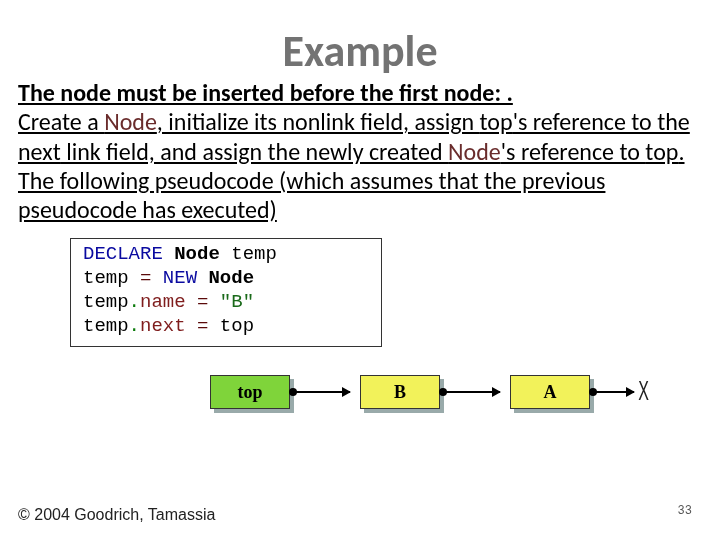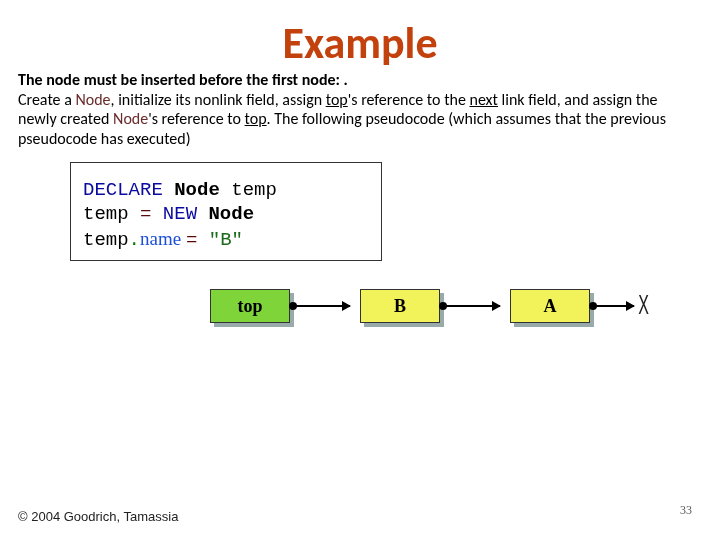--- a/index.html
+++ b/index.html
@@ -9,46 +9,47 @@
     height: 540px;
     font-family: Calibri, Arial, sans-serif;
     background: #fff;
     position: relative;
     overflow: hidden;
   }
   .title {
     text-align: center;
     font-size: 44px;
     font-weight: bold;
-    color: #c2410c;
-    margin-top: 16px;
+    color: #737373;
+    margin-top: 24px;
     text-shadow: 1px 1px 0 #fff;
   }
   .body-text {
     padding: 0 22px 0 18px;
-    font-size: 16px;
+    font-size: 24px;
     line-height: 1.22;
     color: #000;
+    text-decoration: underline;
   }
   .body-text .strong { font-weight: bold; }
   .body-text .noun { color: #6a2c2c; }
   .body-text .under { text-decoration: underline; }
   .code-box {
     margin: 14px 0 0 70px;
     width: 292px;
     border: 1px solid #333;
-    padding: 16px 6px 8px 12px;
+    padding: 4px 6px 8px 12px;
     font-family: "Courier New", monospace;
     font-size: 19px;
     line-height: 1.25;
     background: #fff;
   }
   .code-box .kw { color: #0a0aa0; }
   .code-box .bold { font-weight: bold; }
-  .code-box .name { color: #1d4ed8; font-family: Liberation Serif, serif; }
+  .code-box .name { color: #7f1d1d; }
   .code-box .op { color: #5a0a0a; }
   .code-box .dot { color: #0a7a0a; }
   .code-box .str { color: #1a6a1a; }
 
   .diagram {
     margin: 28px 0 0 210px;
     height: 46px;
     position: relative;
   }
   .dnode {
@@ -99,46 +100,47 @@
     font-size: 20px;
     font-family: Arial, sans-serif;
     color: #222;
     transform: scale(0.8,1.4);
   }
   .footer-left {
     position: absolute;
     left: 18px;
     bottom: 16px;
     font-family: Arial, sans-serif;
-    font-size: 13px;
+    font-size: 16px;
     color: #222;
   }
   .footer-right {
     position: absolute;
     right: 28px;
     bottom: 22px;
-    font-family: Liberation Serif, serif;
+    font-family: Liberation Mono, monospace;
     font-size: 12px;
     color: #555;
   }
 </style>
 </head>
 <body>
 
 <div class="title">Example</div>
 
 <div class="body-text">
   <span class="strong">The node must be inserted before the first node: .</span><br>
   <span>Create a </span><span class="noun">Node</span><span>, initialize its nonlink field, assign </span><span class="under">top</span><span>'s reference to the </span><span class="under">next</span><span> link field,  and assign the newly created </span><span class="noun">Node</span><span>'s reference to </span><span class="under">top</span><span>. The following pseudocode (which assumes that the previous pseudocode has executed)</span><br>
 </div>
 
 <div class="code-box">
   <div><span class="kw">DECLARE </span><span class="bold">Node</span><span> temp</span></div>
   <div><span>temp </span><span class="op">=</span><span class="kw"> NEW </span><span class="bold">Node</span></div>
   <div><span>temp</span><span class="dot">.</span><span class="name">name </span><span class="op">=</span><span class="str"> "B"</span></div>
+  <div><span>temp</span><span class="dot">.</span><span class="name">next </span><span class="op">=</span><span> top</span></div>
 </div>
 
 <div class="diagram">
   <div class="dnode" style="left:0">top</div>
   <div class="arrow start" style="left:84px;width:56px"></div>
   <div class="dnode data" style="left:150px">B</div>
   <div class="arrow start" style="left:234px;width:56px"></div>
   <div class="dnode data" style="left:300px">A</div>
   <div class="arrow start" style="left:384px;width:40px"></div>
   <span class="xmark" style="left:427px">X</span>

